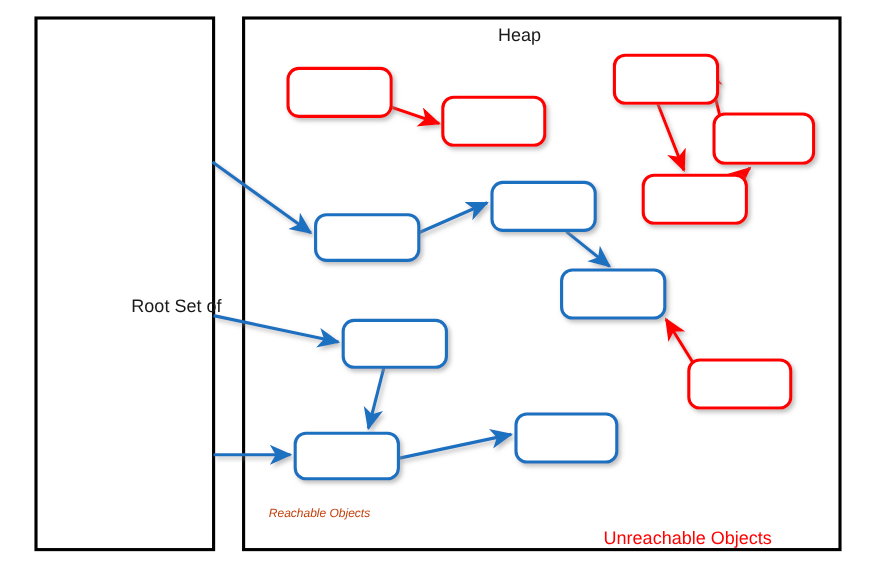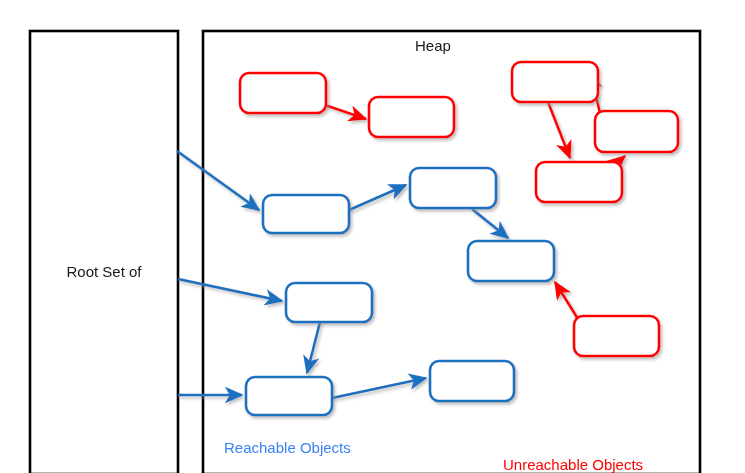--- a/index.html
+++ b/index.html
@@ -3,44 +3,44 @@
 <meta charset="utf-8">
 <title>Garbage Collection Heap Diagram</title>
 <style>
   html,body{margin:0;padding:0;background:#ffffff;}
   body{
     width:745px;height:473px;
     font-family:"Liberation Sans", sans-serif;
     position:relative;overflow:hidden;
     -webkit-font-smoothing:antialiased;
   }
-  #stage{position:absolute;left:0;top:16px;width:745px;height:447px;}
+  #stage{position:absolute;left:0;top:0;width:745px;height:447px;}
   svg#canvas{position:absolute;left:0;top:0;width:745px;height:473px;}
 
   .panel-frame{fill:#ffffff;stroke:#000000;stroke-width:2.6;}
 
   .obj-blue{fill:#ffffff;stroke:#1f6fc0;stroke-width:2.6;}
   .obj-red{fill:#ffffff;stroke:#ff0000;stroke-width:2.6;}
 
   .arrow-blue{stroke:#1f6fc0;stroke-width:2.6;fill:none;}
   .arrow-red{stroke:#ff0000;stroke-width:2.6;fill:none;}
 
   .lbl{position:absolute;white-space:pre;line-height:1.2;}
 
   .lbl-heap{
     font-size:15px;color:#1a1a1a;
     left:415px;top:21px;text-align:center;
   }
   .lbl-root{
     font-size:15px;color:#1a1a1a;
-    left:30px;top:211px;width:148px;text-align:center;
+    left:30px;top:211px;width:148px;text-align:center;padding-left:43px;
   }
   .lbl-reach{
-    font-size:15px;color:#3b82f6;
-    left:224px;top:423px;
+    font-size:10px;color:#c2410c;
+    left:224px;top:423px;font-style:italic;
   }
   .lbl-unreach{
     font-size:15px;color:#ff0000;
     left:503px;top:404px;
   }
 </style>
 </head>
 <body>
 
 <div id="stage">

